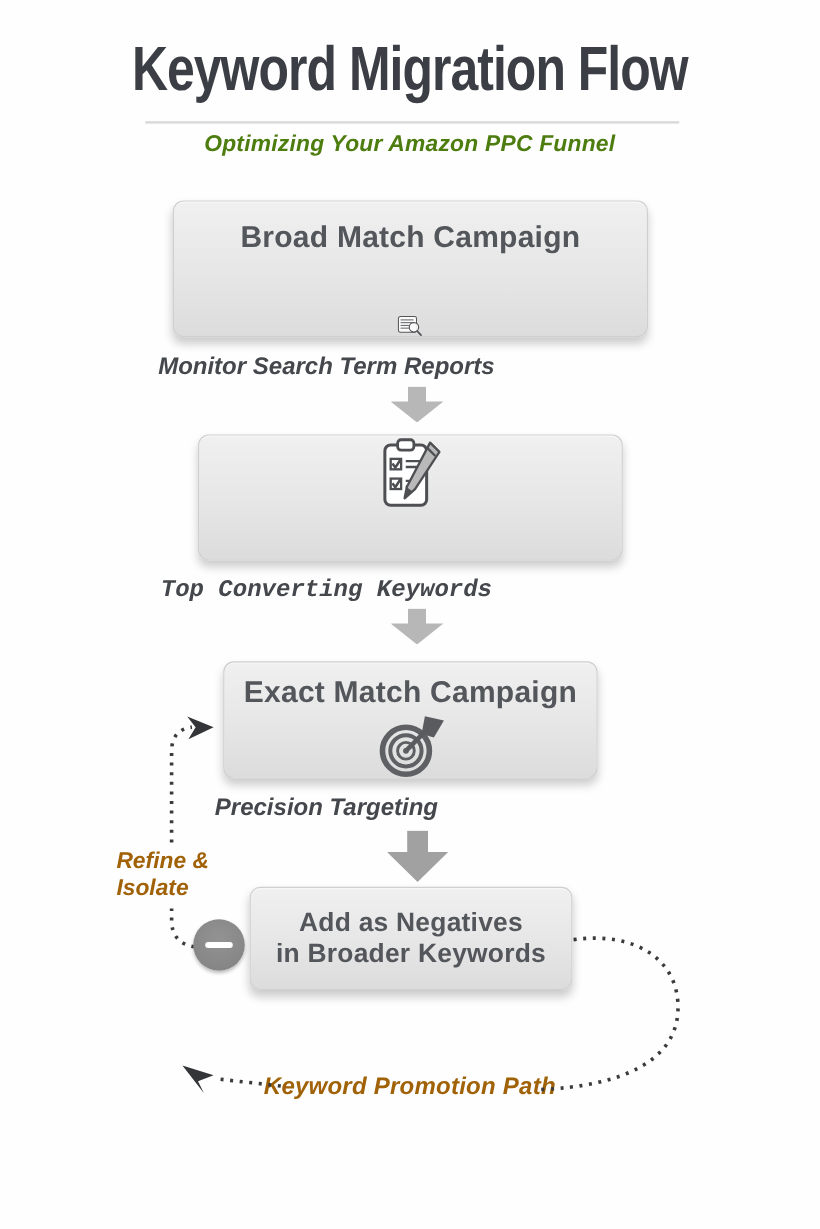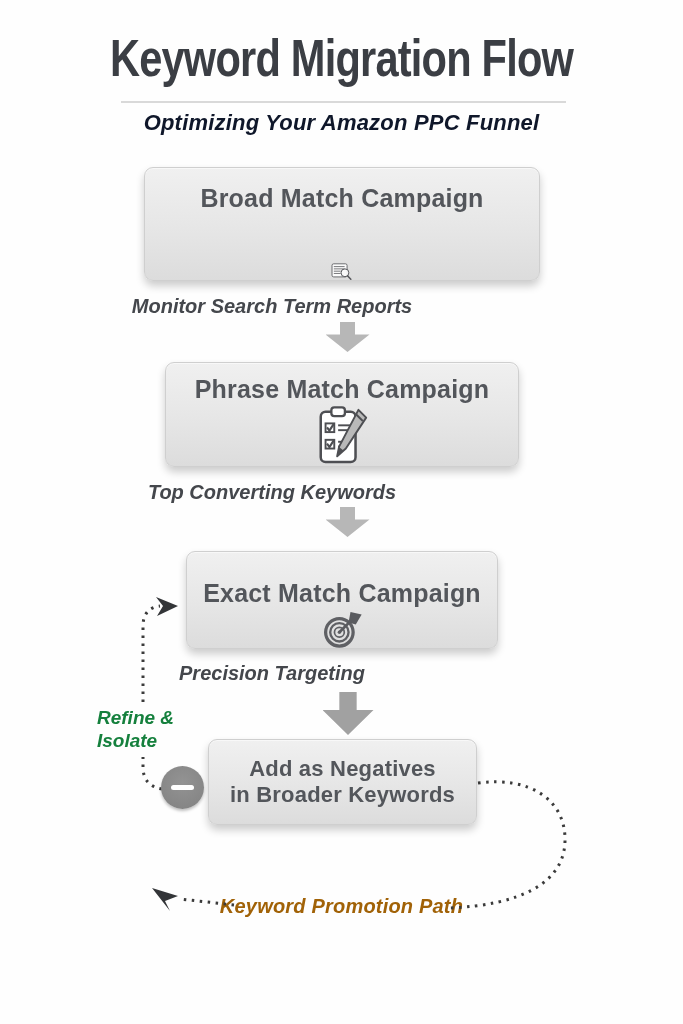--- a/index.html
+++ b/index.html
@@ -5,58 +5,58 @@
   html,body{margin:0;padding:0;background:#ffffff;}
   body{font-family:"Liberation Sans","DejaVu Sans",sans-serif;}
   .canvas{position:relative;width:683px;height:1024px;margin:0 auto;background:#fefefe;overflow:hidden;padding-left:16px;}
 
   
   .title{position:absolute;top:30px;left:0;width:683px;margin:0;text-align:center;
          font-size:52px;line-height:56px;font-weight:700;color:#3b3e44;letter-spacing:-1px;
          transform:scaleX(0.80);transform-origin:50% 50%;white-space:nowrap;}
   .divider{position:absolute;top:101px;left:121px;width:445px;height:2px;background:#d9d9d9;}
   .subtitle{position:absolute;top:110px;left:0;width:683px;text-align:center;
-            font-size:22px;font-weight:700;font-style:italic;color:#0f172a;letter-spacing:.2px;}
+            font-size:19px;font-weight:700;font-style:italic;color:#4d7c0f;letter-spacing:.2px;}
 
   
   .box{position:absolute;border-radius:9px;border:1px solid #cfcfcf;
        background:linear-gradient(180deg,#f0f0f0 0%,#e6e6e6 55%,#dcdcdc 100%);
        box-shadow:0 5px 8px rgba(0,0,0,.20), inset 0 1px 0 #f8f8f8;
        display:flex;flex-direction:column;align-items:center;z-index:2;}
   .box-label{font-weight:700;color:#53565b;text-align:center;letter-spacing:.2px;}
   .box1{left:144px;top:167px;width:394px;height:112px;gap:48px;}
   .box1 .box-label{margin-top:16px;font-size:25px;}
   .box2{left:165px;top:362px;width:352px;height:103px;}
   .box2 .box-label{margin-top:12px;font-size:25px;}
   .box3{left:186px;top:551px;width:310px;height:96px;}
-  .box3 .box-label{margin-top:27px;font-size:25px;}
+  .box3 .box-label{margin-top:11px;font-size:25px;}
   .box4{left:208px;top:739px;width:267px;height:84px;justify-content:center;}
   .box4 .box-label{font-size:22px;line-height:26px;margin:0;}
 
   .icon{display:block;margin-top:2px;}
 
   
   .conn-label{position:absolute;left:0;width:544px;text-align:center;
               font-size:20px;font-weight:700;font-style:italic;color:#44474c;}
-  .l1{top:295px;} .l2{top:481px;} .l3{top:662px;}
+  .l1{top:295px;} .l2{top:481px;font-family:Liberation Mono, monospace;} .l3{top:662px;}
   .block-arrow{position:absolute;left:50%;
                clip-path:polygon(33% 0%,67% 0%,67% 42%,100% 42%,50% 100%,0% 42%,33% 42%);}
   .a1{top:322px;width:44px;height:30px;margin-left:-24px;background:#b7b7b7;}
   .a2{top:507px;width:44px;height:30px;margin-left:-24px;background:#b7b7b7;}
   .a3{top:692px;width:51px;height:43px;margin-left:-27px;background:#a1a1a1;}
 
   
   .minus{position:absolute;left:161px;top:766px;width:43px;height:43px;border-radius:50%;
          background:radial-gradient(circle at 50% 38%,#939393,#818181);z-index:3;
          display:flex;align-items:center;justify-content:center;box-shadow:0 2px 3px rgba(0,0,0,.25);}
   .minus-bar{width:23px;height:5px;border-radius:3px;background:#ffffff;}
 
   
   .refine{position:absolute;left:97px;top:706px;width:90px;font-size:19px;line-height:23px;
-          font-weight:700;font-style:italic;color:#15803d;z-index:2;}
+          font-weight:700;font-style:italic;color:#a16207;z-index:2;}
   .promo{position:absolute;left:0;top:895px;width:683px;text-align:center;
          font-size:20px;font-weight:700;font-style:italic;color:#a16207;letter-spacing:.2px;}
 
   
   .overlay{position:absolute;left:0;top:0;width:683px;height:1024px;z-index:1;pointer-events:none;}
   .dotted{fill:none;stroke:#3b3b3b;stroke-width:3;stroke-dasharray:2.5 5.5;}
   .ah{fill:#333538;stroke:none;}
 </style>
 </head>
 <body>
@@ -86,21 +86,20 @@
       <line x1="8" y1="32" x2="29" y2="32" stroke="#55565a" stroke-width="2.4"></line>
       <circle cx="42" cy="30" r="12" fill="rgba(250,250,250,0.92)" stroke="#55565a" stroke-width="3"></circle>
       <line x1="50.5" y1="39.5" x2="60" y2="49.5" stroke="#55565a" stroke-width="4.6" stroke-linecap="round"></line>
     </svg>
   </div>
 
   <div class="conn-label l1">Monitor Search Term Reports</div>
   <div class="block-arrow a1"></div>
 
   <div class="box box2">
-    <div class="box-label">Phrase Match Campaign</div>
     <svg class="icon" width="58" height="58" viewBox="0 0 58 60">
       <rect x="7" y="6" width="36" height="52" rx="5" fill="#ffffff" stroke="#4e4f53" stroke-width="2.6"></rect>
       <rect x="18" y="1.5" width="14" height="9" rx="3" fill="#ffffff" stroke="#4e4f53" stroke-width="2.4"></rect>
       <rect x="12" y="18" width="9" height="9" fill="#ffffff" stroke="#4e4f53" stroke-width="2"></rect>
       <path d="M 13.5 22 L 16 25.5 L 20.5 18.5" fill="none" stroke="#4e4f53" stroke-width="2.2"></path>
       <line x1="25" y1="20" x2="38" y2="20" stroke="#4e4f53" stroke-width="2"></line>
       <line x1="25" y1="25" x2="38" y2="25" stroke="#4e4f53" stroke-width="2"></line>
       <rect x="12" y="35" width="9" height="9" fill="#ffffff" stroke="#4e4f53" stroke-width="2"></rect>
       <path d="M 13.5 39 L 16 42.5 L 20.5 35.5" fill="none" stroke="#4e4f53" stroke-width="2.2"></path>
       <line x1="25" y1="37" x2="38" y2="37" stroke="#4e4f53" stroke-width="2"></line>

